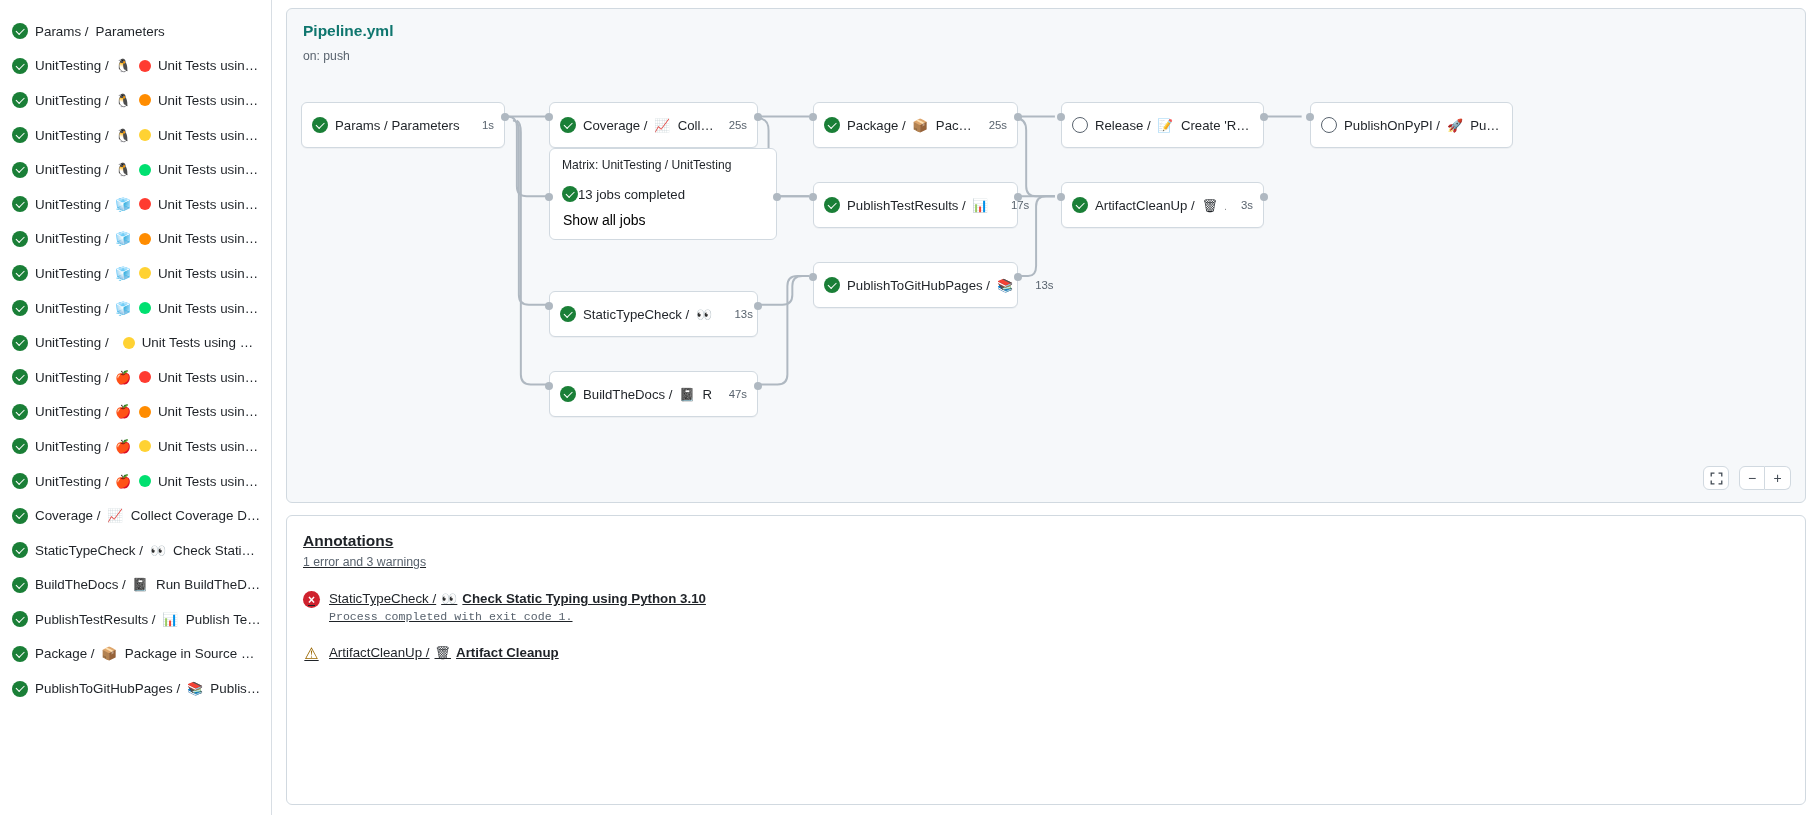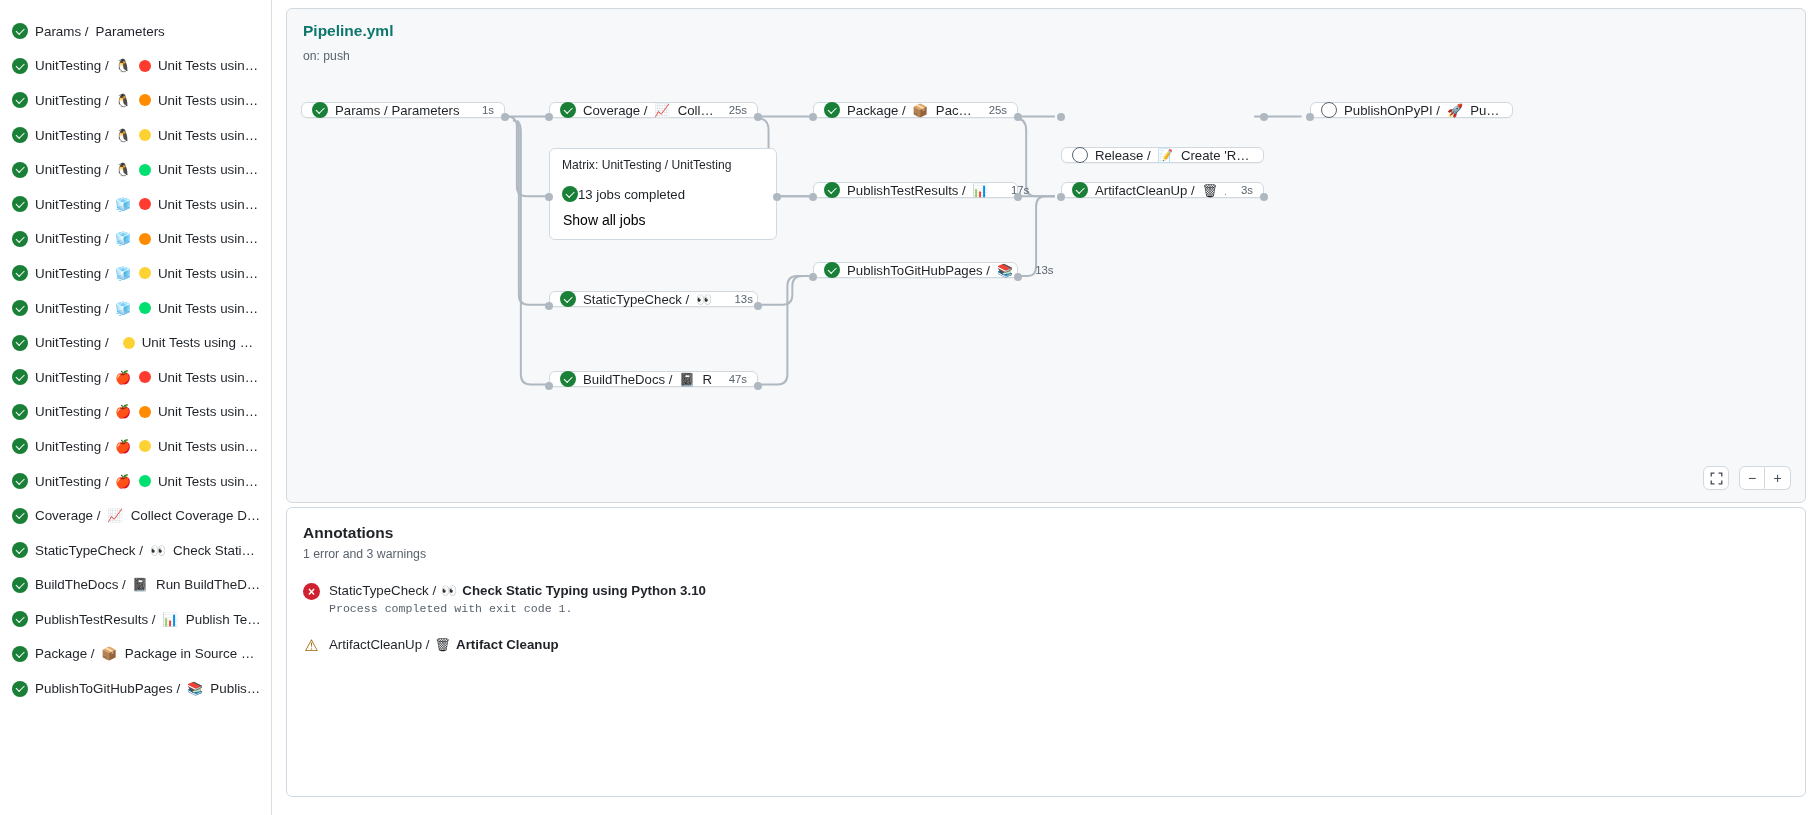--- a/index.html
+++ b/index.html
@@ -101,21 +101,21 @@
   .graph-sub {
     position: absolute; left: 16px; top: 40px;
     font-size: 12.2px; color: #59636e;
   }
 
   .canvas { position: absolute; inset: 0; }
   svg.edges { position: absolute; inset: 0; width: 100%; height: 100%; pointer-events: none; }
 
   .node {
     position: absolute;
-    height: 16px;
+    height: 46px;
     background: #ffffff;
     border: 1px solid #d1d9e0;
     border-radius: 6px;
     display: flex; align-items: center;
     padding: 0 10px;
     gap: 7px;
     font-size: 13.2px;
     color: #1f2328;
     white-space: nowrap;
     cursor: pointer;
@@ -154,27 +154,28 @@
     border: 1px solid #d1d9e0; background: #ffffff; border-radius: 6px;
     display: flex; align-items: center; justify-content: center;
     cursor: pointer; color: #424a53; font-size: 14px; line-height: 1;
   }
   .zc-group { display: flex; }
   .zc-group .zc-btn:first-child { border-radius: 6px 0 0 6px; }
   .zc-group .zc-btn:last-child { border-radius: 0 6px 6px 0; border-left: none; }
 
   
   .annot-card {
-    margin: 4px 12px 0 14px;
+    margin: 12px 12px 0 14px;
     border: 1px solid #d1d9e0;
     border-radius: 6px;
     background: #ffffff;
     padding: 16px 16px 10px 16px;
     height: 290px;
     overflow: hidden;
+    text-decoration: underline;
   }
   .annot-title { font-size: 15.5px; font-weight: 600; color: #1f2328; }
   .annot-sub { font-size: 12.3px; color: #59636e; margin-top: 5px; }
   .annot-row { display: flex; gap: 9px; margin-top: 22px; align-items: flex-start; }
   .annot-head { font-size: 13.3px; color: #1f2328; display: flex; align-items: center; gap: 5px; white-space: nowrap; }
   .annot-head b { font-weight: 600; }
   .annot-msg {
     font-family: "Liberation Mono", monospace;
     font-size: 11.6px; color: #59636e; margin-top: 4px;
   }
@@ -379,21 +380,21 @@
             <div class="port" style="left: 467px; top: 104px;"></div>
             <div class="node" style="left: 526px; top: 93px; width: 205px;">
               <span class="ico-check"></span>
               <span>Package / </span>
               <span class="emoji">📦</span>
               <span class="nlabel">Package in So...</span>
               <span class="ntime">25s</span>
             </div>
             <div class="port" style="left: 522px; top: 104px;"></div>
             <div class="port" style="left: 727px; top: 104px;"></div>
-            <div class="node" style="left: 774px; top: 93px; width: 203px; margin-top: 45px;">
+            <div class="node" style="left: 774px; top: 93px; width: 203px;">
               <span class="ico-skip"></span>
               <span>Release / </span>
               <span class="emoji">📝</span>
               <span class="nlabel">Create 'Release P...</span>
             </div>
             <div class="port" style="left: 770px; top: 104px;"></div>
             <div class="port" style="left: 973px; top: 104px;"></div>
             <div class="node" style="left: 1023px; top: 93px; width: 203px;">
               <span class="ico-skip"></span>
               <span>PublishOnPyPI / </span>

